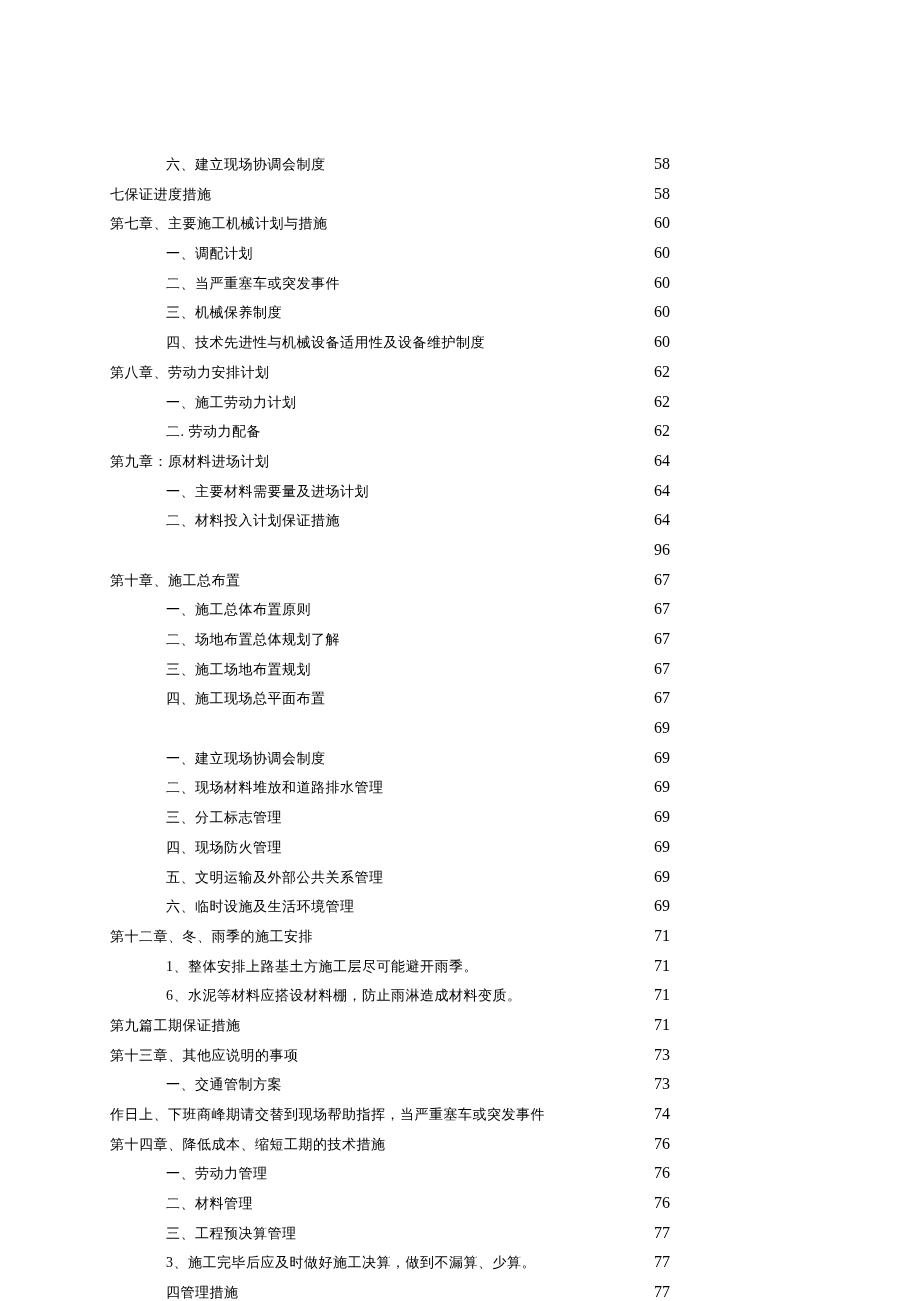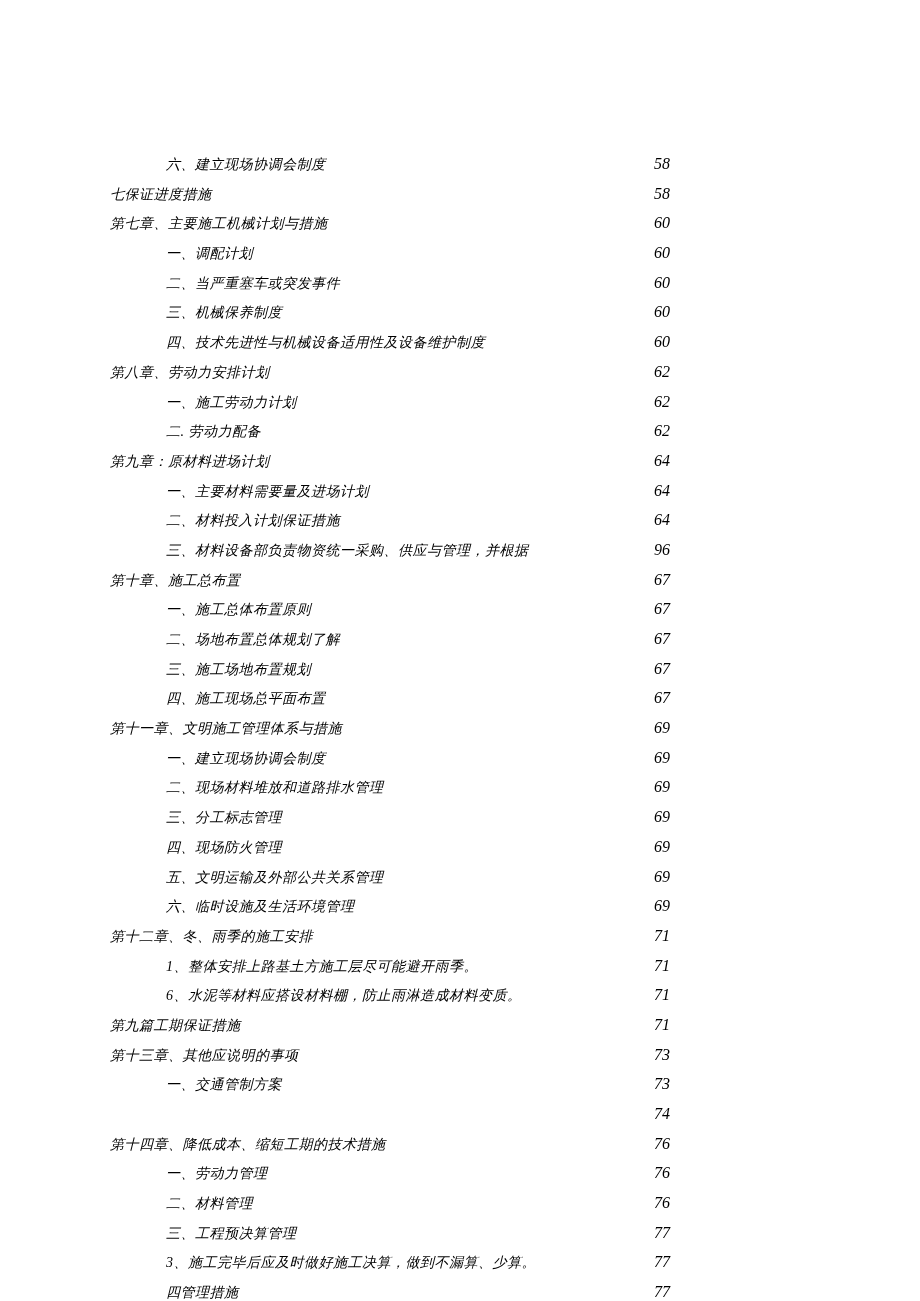--- a/index.html
+++ b/index.html
@@ -10,21 +10,20 @@
     font-size: 14px;
     color: #000;
     line-height: 1.7;
   }
   .page {
     width: 784px;
     height: 1301px;
     box-sizing: border-box;
     padding: 150px 110px 120px 110px;
     position: relative;
-    font-style: italic;
   }
   .toc-line {
     display: flex;
     align-items: baseline;
     white-space: nowrap;
     margin-bottom: 2.5px;
   }
   .toc-line.level0 { padding-left: 0; }
   .toc-line.level1 { padding-left: 56px; }
   .toc-text {
@@ -118,21 +117,20 @@
         <span class="toc-text">一、主要材料需要量及进场计划</span>
         <span class="toc-dots"></span>
         <span class="toc-page">64</span>
       </div>
       <div class="toc-line level1">
         <span class="toc-text">二、材料投入计划保证措施</span>
         <span class="toc-dots"></span>
         <span class="toc-page">64</span>
       </div>
       <div class="toc-line level1">
-        <span class="toc-text">三、材料设备部负责物资统一采购、供应与管理，并根据</span>
         <span class="toc-dots"></span>
         <span class="toc-page">96</span>
       </div>
       <div class="toc-line level0">
         <span class="toc-text">第十章、施工总布置</span>
         <span class="toc-dots"></span>
         <span class="toc-page">67</span>
       </div>
       <div class="toc-line level1">
         <span class="toc-text">一、施工总体布置原则</span>
@@ -148,21 +146,20 @@
         <span class="toc-text">三、施工场地布置规划</span>
         <span class="toc-dots"></span>
         <span class="toc-page">67</span>
       </div>
       <div class="toc-line level1">
         <span class="toc-text">四、施工现场总平面布置</span>
         <span class="toc-dots"></span>
         <span class="toc-page">67</span>
       </div>
       <div class="toc-line level0">
-        <span class="toc-text">第十一章、文明施工管理体系与措施</span>
         <span class="toc-dots"></span>
         <span class="toc-page">69</span>
       </div>
       <div class="toc-line level1">
         <span class="toc-text">一、建立现场协调会制度</span>
         <span class="toc-dots"></span>
         <span class="toc-page">69</span>
       </div>
       <div class="toc-line level1">
         <span class="toc-text">二、现场材料堆放和道路排水管理</span>
@@ -213,20 +210,21 @@
         <span class="toc-text">第十三章、其他应说明的事项</span>
         <span class="toc-dots"></span>
         <span class="toc-page">73</span>
       </div>
       <div class="toc-line level1">
         <span class="toc-text">一、交通管制方案</span>
         <span class="toc-dots"></span>
         <span class="toc-page">73</span>
       </div>
       <div class="toc-line level0">
+        <span class="toc-text">作日上、下班商峰期请交替到现场帮助指挥，当严重塞车或突发事件</span>
         <span class="toc-dots"></span>
         <span class="toc-page">74</span>
       </div>
       <div class="toc-line level0">
         <span class="toc-text">第十四章、降低成本、缩短工期的技术措施</span>
         <span class="toc-dots"></span>
         <span class="toc-page">76</span>
       </div>
       <div class="toc-line level1">
         <span class="toc-text">一、劳动力管理</span>

